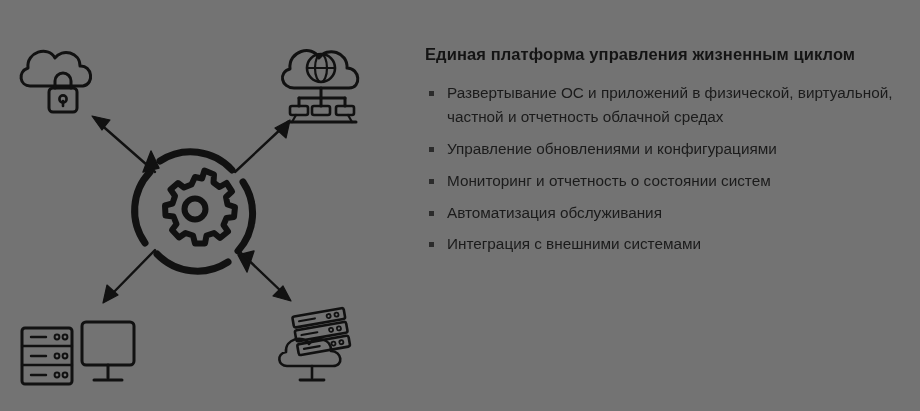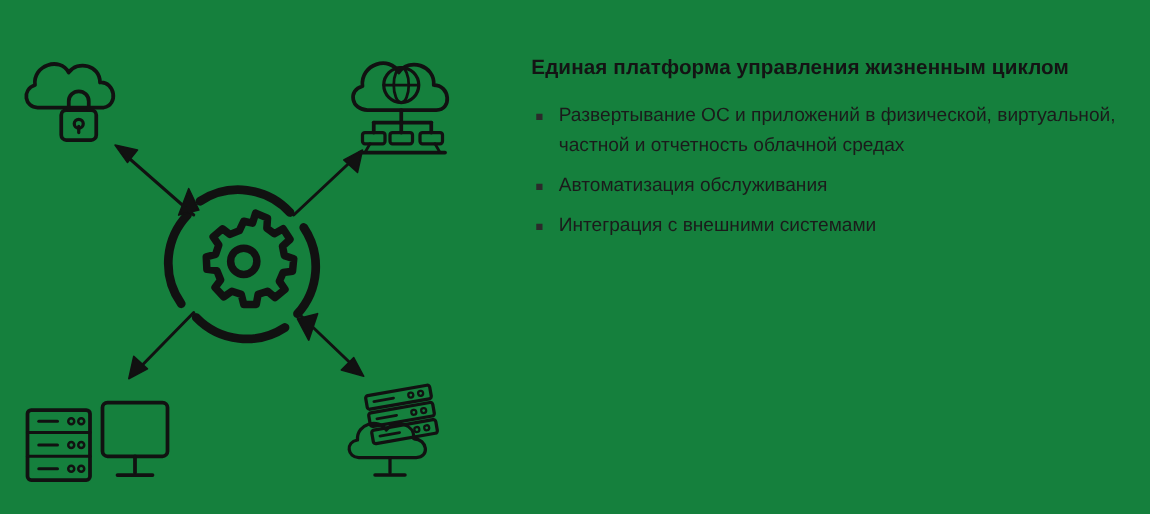--- a/index.html
+++ b/index.html
@@ -12,21 +12,21 @@
     width: 920px;
     height: 411px;
     overflow: hidden;
     font-family: "Liberation Sans", sans-serif;
     color: #1a1a1a;
   }
   .slide {
     position: relative;
     width: 920px;
     height: 411px;
-    background: #15803d;
+    background: #737373;
   }
 
   
   .diagram {
     position: absolute;
     left: 0;
     top: 0;
     width: 410px;
     height: 411px;
   }
@@ -199,20 +199,28 @@
   <div class="content">
     <h1 class="headline">Единая платформа управления  жизненным циклом</h1>
 
     <ul class="bullets">
       <li>
         <span class="marker"></span>
         <span class="text">Развертывание ОС и приложений в физической, виртуальной, частной и отчетность облачной средах</span>
       </li>
       <li>
         <span class="marker"></span>
+        <span class="text">Управление обновлениями и конфигурациями</span>
+      </li>
+      <li>
+        <span class="marker"></span>
+        <span class="text">Мониторинг и отчетность о состоянии систем</span>
+      </li>
+      <li>
+        <span class="marker"></span>
         <span class="text">Автоматизация обслуживания</span>
       </li>
       <li>
         <span class="marker"></span>
         <span class="text">Интеграция с внешними системами</span>
       </li>
     </ul>
   </div>
 
 </div>

